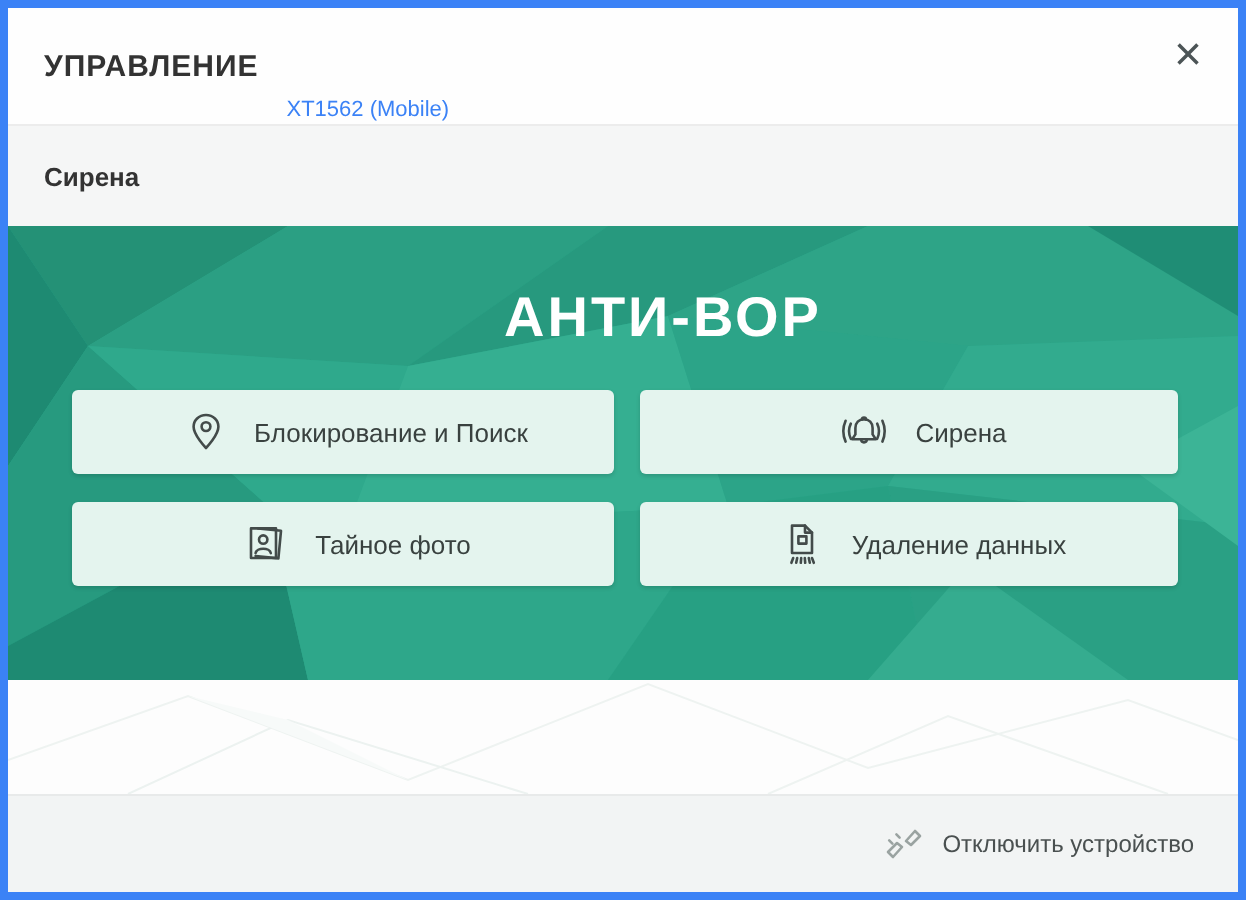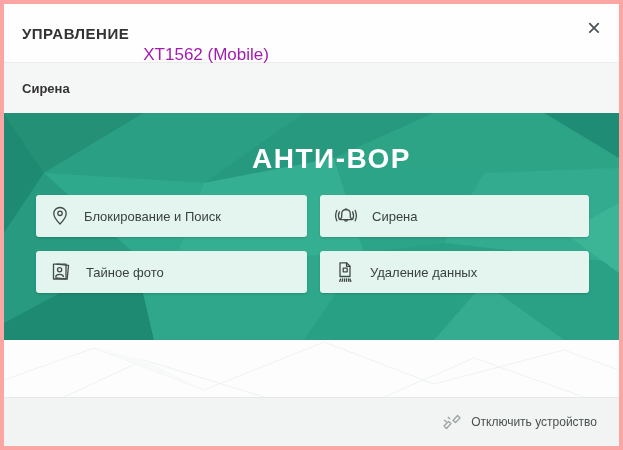--- a/index.html
+++ b/index.html
@@ -1,32 +1,32 @@
 <!DOCTYPE html>
 <html><head>
 <meta charset="utf-8">
 <style>
   * { margin:0; padding:0; box-sizing:border-box; }
   body { background:#fff; font-family:"Liberation Sans", sans-serif; }
-  .window { width:623px; height:450px; border:4px solid #fca5a5; background:#fff; position:relative; overflow:hidden; }
+  .window { width:623px; height:450px; border:4px solid #3b82f6; background:#fff; position:relative; overflow:hidden; }
 
   .header { height:58px; display:flex; align-items:center; padding:0 18px; background:#fefefe; position:relative; }
   .title { font-size:15px; font-weight:bold; color:#333; letter-spacing:.5px; }
-  .subtitle { font-size:17px; color:#a21caf; margin-left:14px;margin-top:43px; }
+  .subtitle { font-size:11px; color:#3b82f6; margin-left:14px;margin-top:43px; }
   .close { position:absolute; right:12px; top:8px; font-size:24px; line-height:1; color:#4c5456; cursor:pointer; padding:4px 6px; font-weight:400; }
 
   .tabs { height:51px; background:#f5f6f6; border-top:1px solid #ececec; display:flex; align-items:center; padding:0 18px; gap:32px; }
   .tab { font-size:13px; color:#2aa187; cursor:pointer; }
   .tab.active { color:#333; font-weight:bold; cursor:default; }
 
   .hero { height:227px; position:relative; background:#2ca78b; overflow:hidden; }
   .hero-bg { position:absolute; left:0; top:0; width:100%; height:100%; display:block; }
   .hero-title { position:absolute; top:30px; left:0; width:100%; text-align:center; color:#fff; font-size:28px; font-weight:bold; letter-spacing:1.5px;margin-left:20px; }
 
-  .cmd-btn { position:absolute; height:42px; background:#e4f4ee; border-radius:3px; display:flex; align-items:center; padding-left:13px; gap:13px; cursor:pointer; box-shadow:0 1px 2px rgba(0,0,0,.15); }
+  .cmd-btn { position:absolute; height:42px; background:#e4f4ee; border-radius:3px; display:flex; align-items:center; padding-left:13px; gap:13px; cursor:pointer; box-shadow:0 1px 2px rgba(0,0,0,.15);justify-content:center; }
   .cmd-btn span.lbl { font-size:13px; color:#39413f; }
   .cmd-btn svg { flex:0 0 auto; }
   #btn-lock  { left:32px;  top:82px;  width:271px; }
   #btn-siren { left:316px; top:82px;  width:269px; }
   #btn-photo { left:32px;  top:138px; width:271px; }
   #btn-wipe  { left:316px; top:138px; width:269px; }
 
   .history { height:57px; background:#fdfdfd; position:relative; display:flex; align-items:center; justify-content:center; }
   .history-bg { position:absolute; left:0; top:0; width:100%; height:100%; display:block; }
   .history-title { position:relative; font-size:13.5px; font-weight:bold; color:#3b4242; letter-spacing:.6px; }

